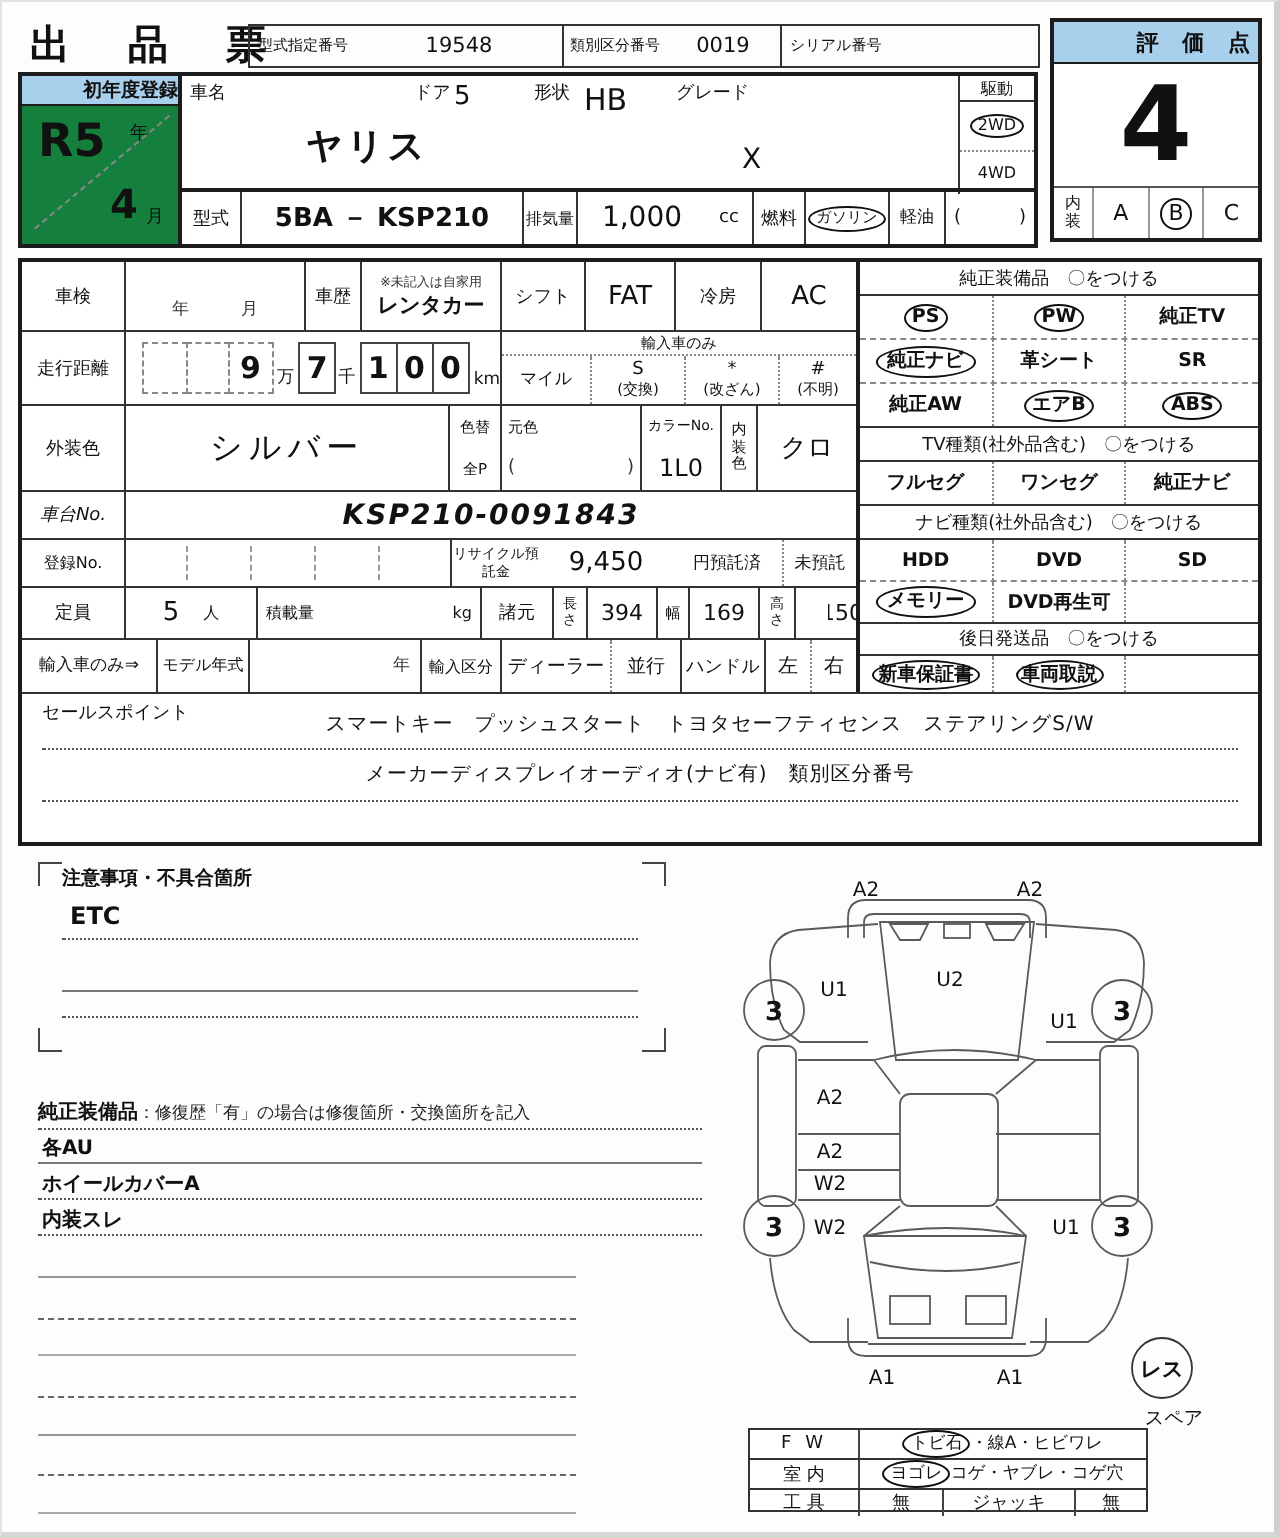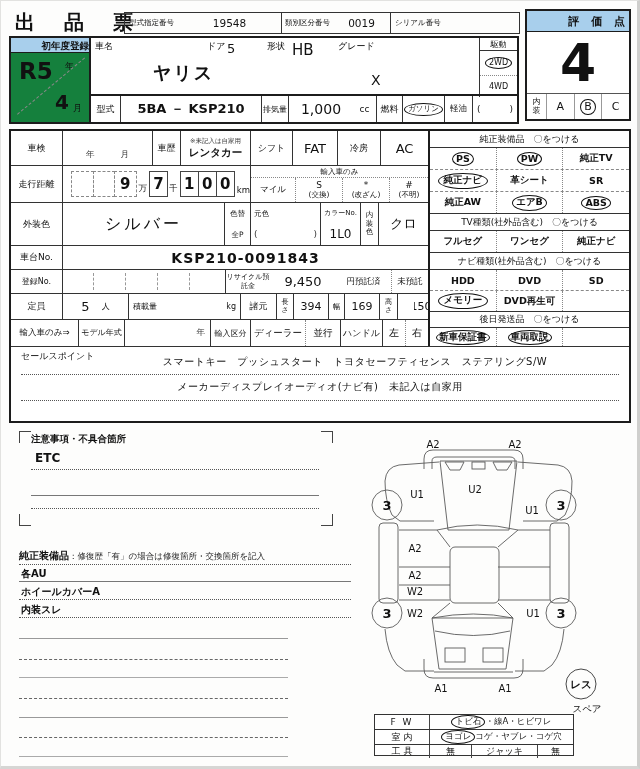--- a/index.html
+++ b/index.html
@@ -191,21 +191,21 @@
           <div class="mcell col" style="width:40px;justify-content:space-around;">
             <span style="font-size:7px;">カラーNo.</span>
             <span style="font-size:12px;">1L0</span>
           </div>
           <div class="mcell" style="width:18px;">
             <span class="vstack" style="font-size:7.5px;">内装色</span>
           </div>
           <div class="mcell last" style="flex:1;font-size:13px;">クロ</div>
         </div>
 
-        <div class="mrow" style="height:24px;">
+        <div class="mrow" style="height:24px;font-style:italic;">
           <div class="mcell lab" style="width:52px;">車台No.</div>
           <div class="mcell last" style="flex:1;font-size:14px;font-weight:bold;letter-spacing:1px;">KSP210-0091843</div>
         </div>
 
         <div class="mrow" style="height:24px;">
           <div class="mcell lab8" style="width:52px;">登録No.</div>
           <div style="width:163px;position:relative;border-right:1px solid #333;">
             <span class="abs" style="left:30px;top:3px;bottom:3px;border-left:1px dashed #999;"></span>
             <span class="abs" style="left:62px;top:3px;bottom:3px;border-left:1px dashed #999;"></span>
             <span class="abs" style="left:94px;top:3px;bottom:3px;border-left:1px dashed #999;"></span>
@@ -313,21 +313,21 @@
             </div>
           <div class="gridcell last"></div>
         </div>
       </div>
     </div>
 
     <div style="height:77px;border-top:1px solid #333;position:relative;">
       <span class="abs lab" style="left:10px;top:3px;">セールスポイント</span>
       <div class="abs" style="left:80px;top:8px;right:10px;text-align:center;font-size:10px;letter-spacing:0.5px;">スマートキー　プッシュスタート　トヨタセーフティセンス　ステアリングS/W</div>
       <div class="abs dotline" style="left:10px;right:10px;top:27px;"></div>
-      <div class="abs" style="left:10px;top:33px;right:10px;text-align:center;font-size:10px;letter-spacing:0.5px;">メーカーディスプレイオーディオ(ナビ有)　未記入は自家用</div>
+      <div class="abs" style="left:10px;top:33px;right:10px;text-align:center;font-size:10px;letter-spacing:0.5px;">メーカーディスプレイオーディオ(ナビ有)　類別区分番号</div>
       <div class="abs dotline" style="left:10px;right:10px;top:53px;"></div>
     </div>
   </div>
 
   <div class="abs" style="left:18px;top:430px;width:314px;height:95px;">
     <span class="corner" style="left:0;top:0;border-left:1.5px solid #444;border-top:1.5px solid #444;"></span>
     <span class="corner" style="right:0;top:0;border-right:1.5px solid #444;border-top:1.5px solid #444;"></span>
     <span class="corner" style="left:0;bottom:0;border-left:1.5px solid #444;border-bottom:1.5px solid #444;"></span>
     <span class="corner" style="right:0;bottom:0;border-right:1.5px solid #444;border-bottom:1.5px solid #444;"></span>
     <div class="abs" style="left:12px;top:2px;font-size:9.5px;font-weight:bold;">注意事項・不具合箇所</div>

